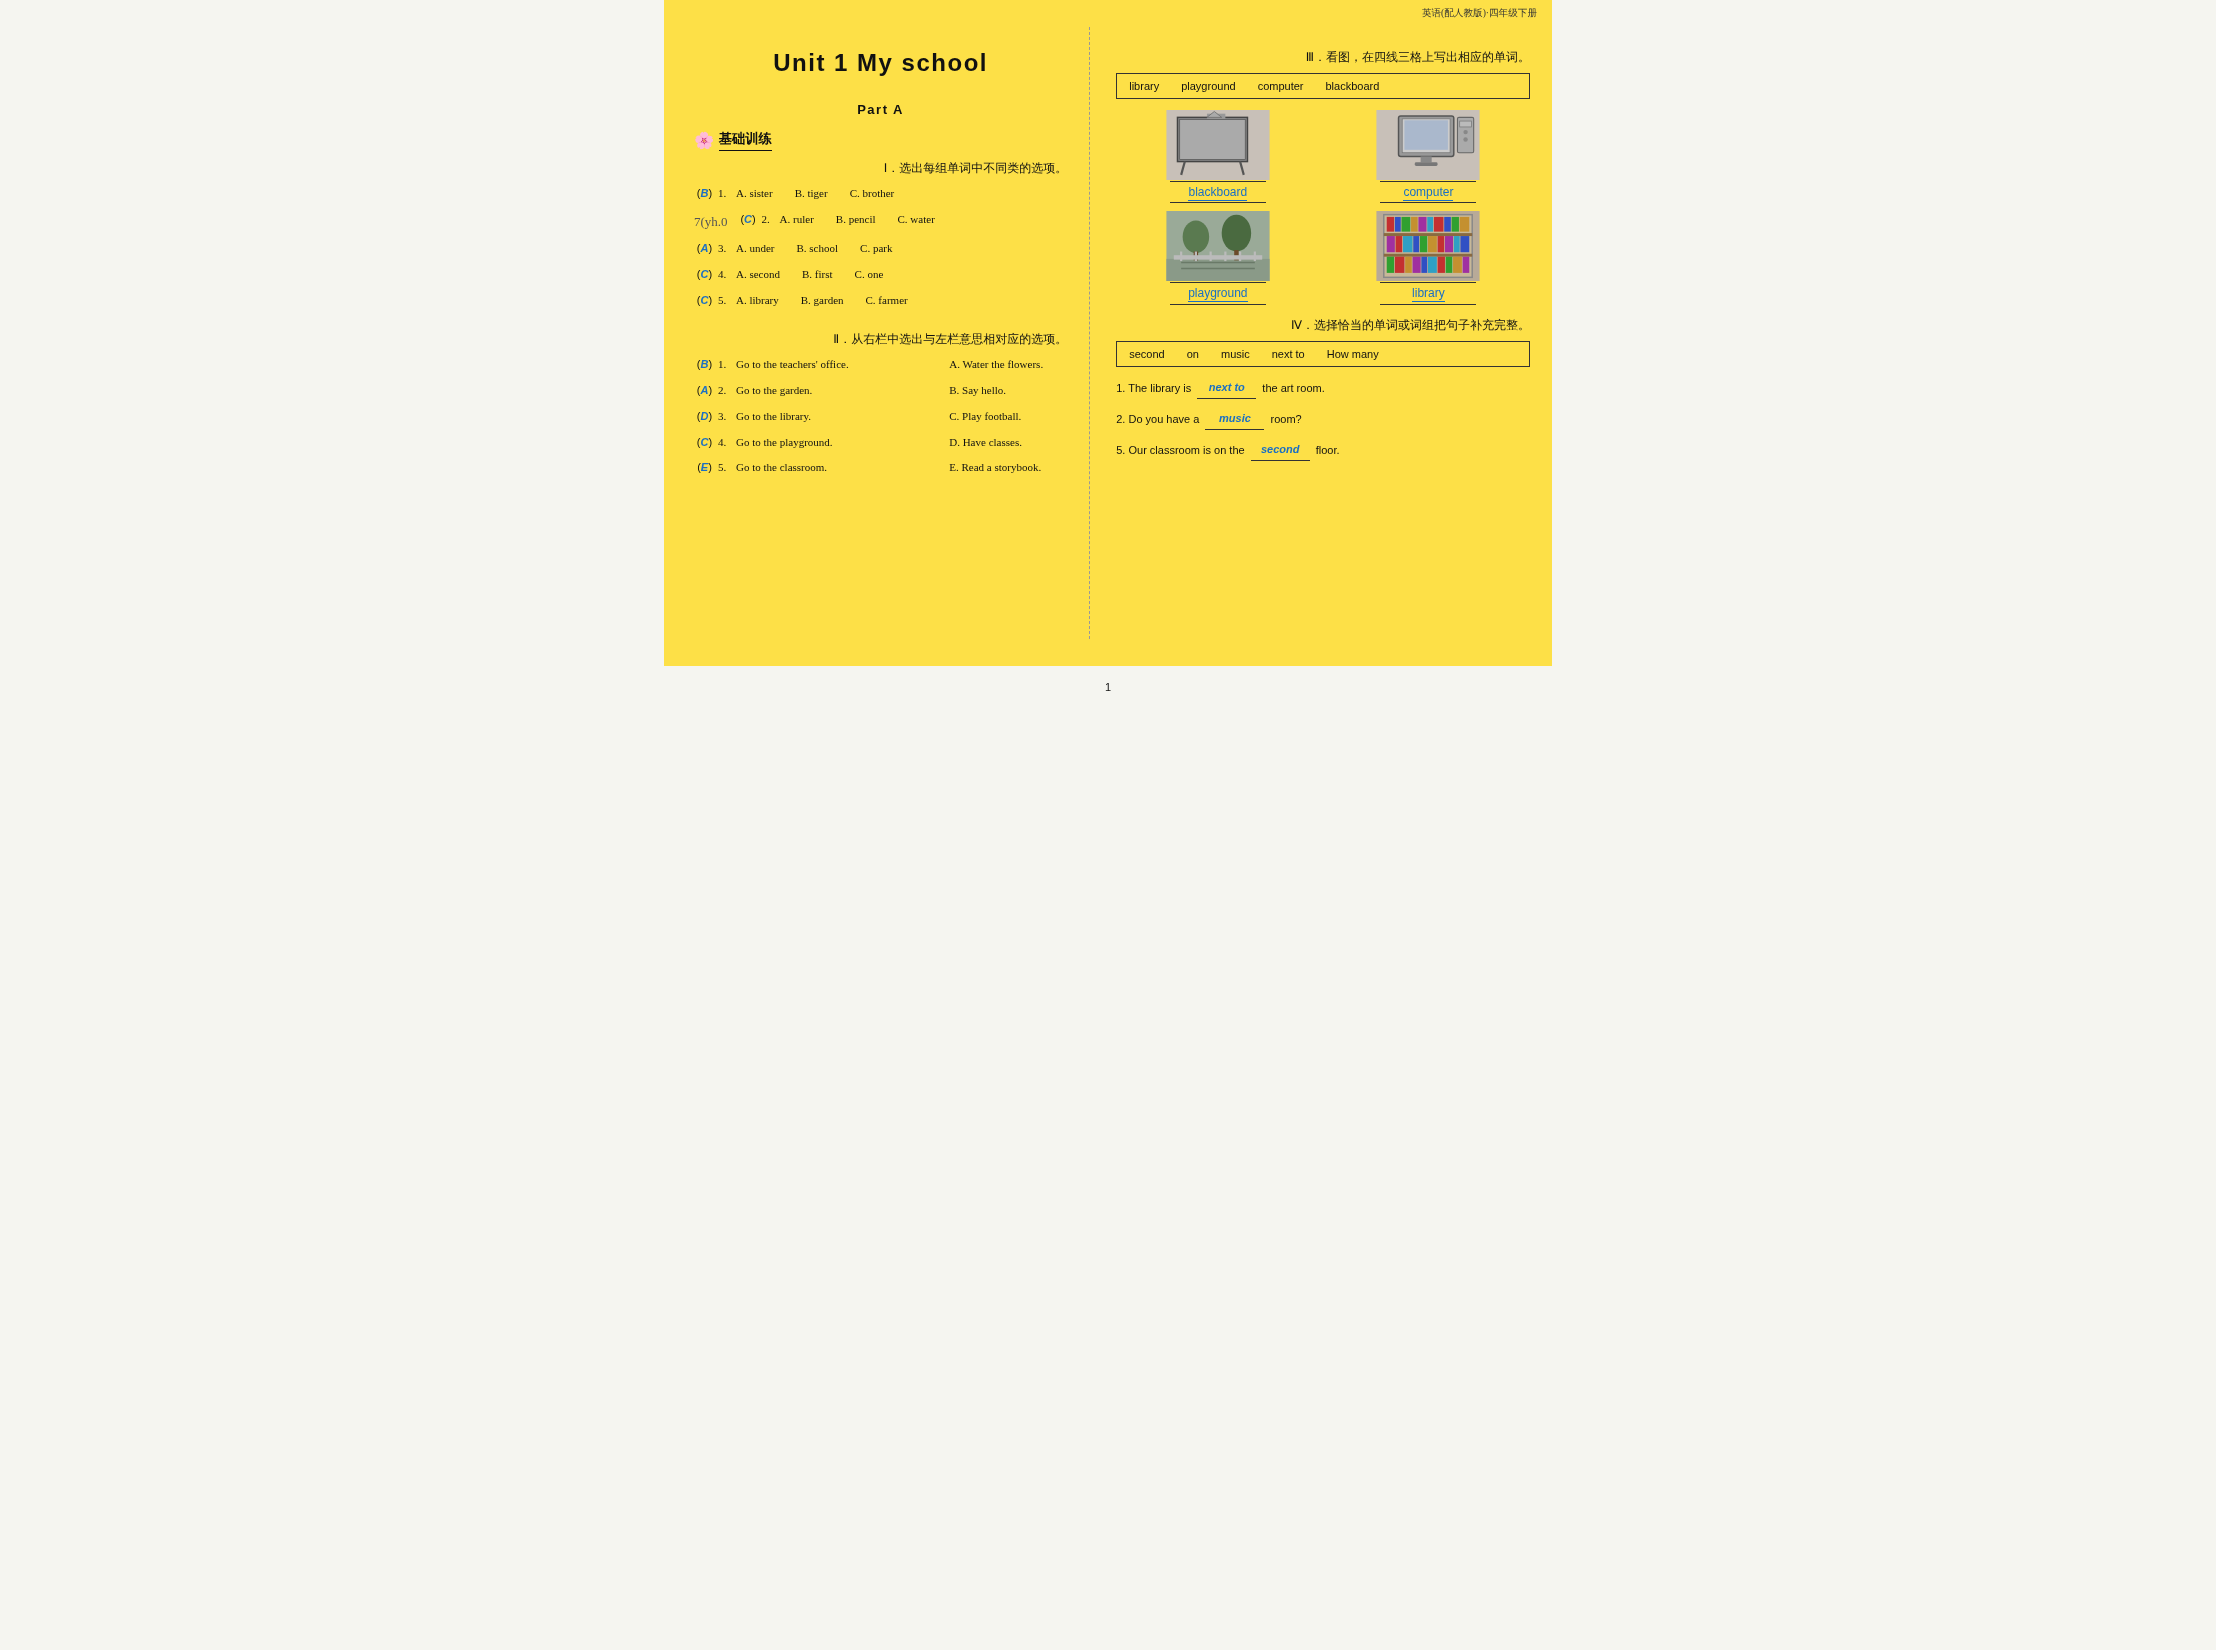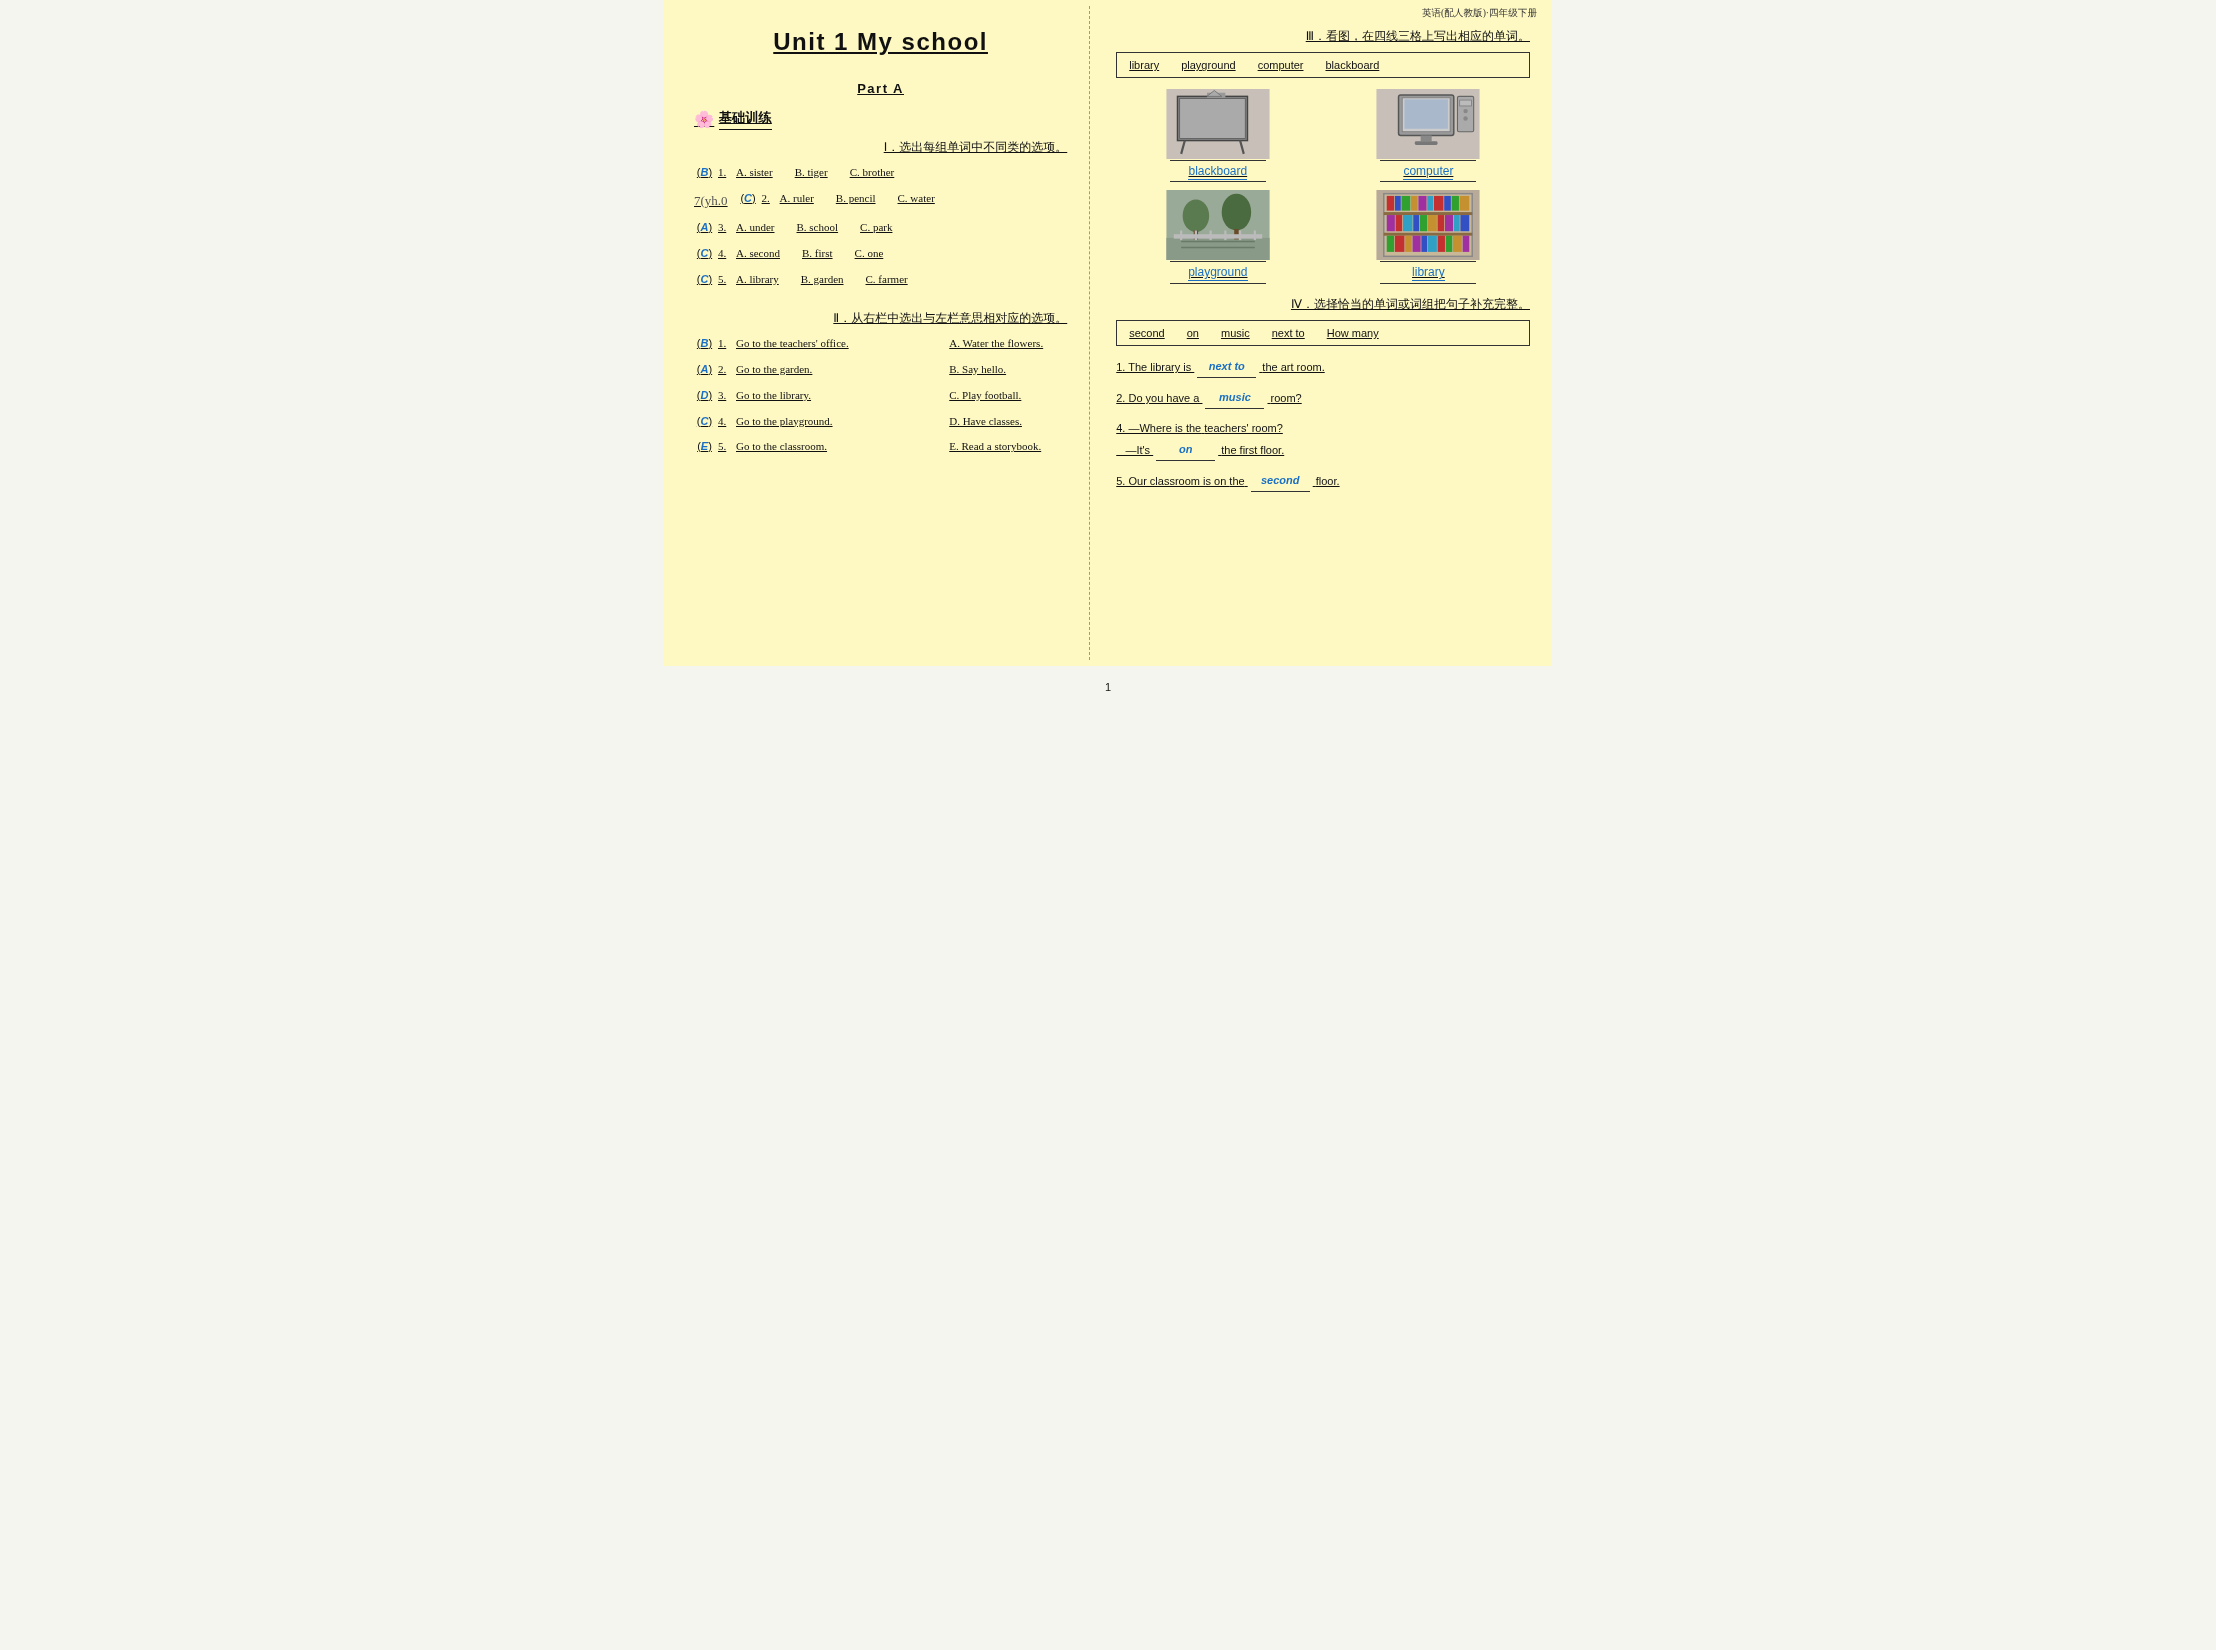--- a/index.html
+++ b/index.html
@@ -5,26 +5,25 @@
     * { margin: 0; padding: 0; box-sizing: border-box; }
     body {
       background: #f5f5f0;
       font-family: "SimSun", "STSong", serif;
       font-size: 12px;
       color: #111;
       width: 888px;
       margin: 0 auto;
     }
     .page {
-      background: #fef9c3;
+      background: #fde047;
       display: flex;
       min-height: 666px;
       position: relative;
-      padding: 6px 0;
-      text-decoration: underline;
+      padding: 27px 0;
     }
     .header-right {
       position: absolute;
       top: 7.4px;
       right: 15px;
       font-size: 9.6px;
       color: #333;
     }
     
     .left-col {
@@ -429,29 +428,20 @@
       <span> the art room.</span>
     </div>
 
     <div class="section4-item">
       <span>2. Do you have a </span>
       <span class="fill-line"><span class="fill-answer">music</span></span>
       <span> room?</span>
     </div>
 
 
-    <div class="section4-item">
-      <span>4. —Where is </span>
-      <span>the</span>
-      <span> teachers' room?</span>
-      <br>
-      <span>&nbsp;&nbsp;&nbsp;—It's </span>
-      <span class="fill-line"><span class="fill-answer">on</span></span>
-      <span> the first floor.</span>
-    </div>
 
     <div class="section4-item">
       <span>5. Our classroom is on </span>
       <span>the</span>
       <span> </span>
       <span class="fill-line"><span class="fill-answer">second</span></span>
       <span> floor.</span>
     </div>
 
   </div>

